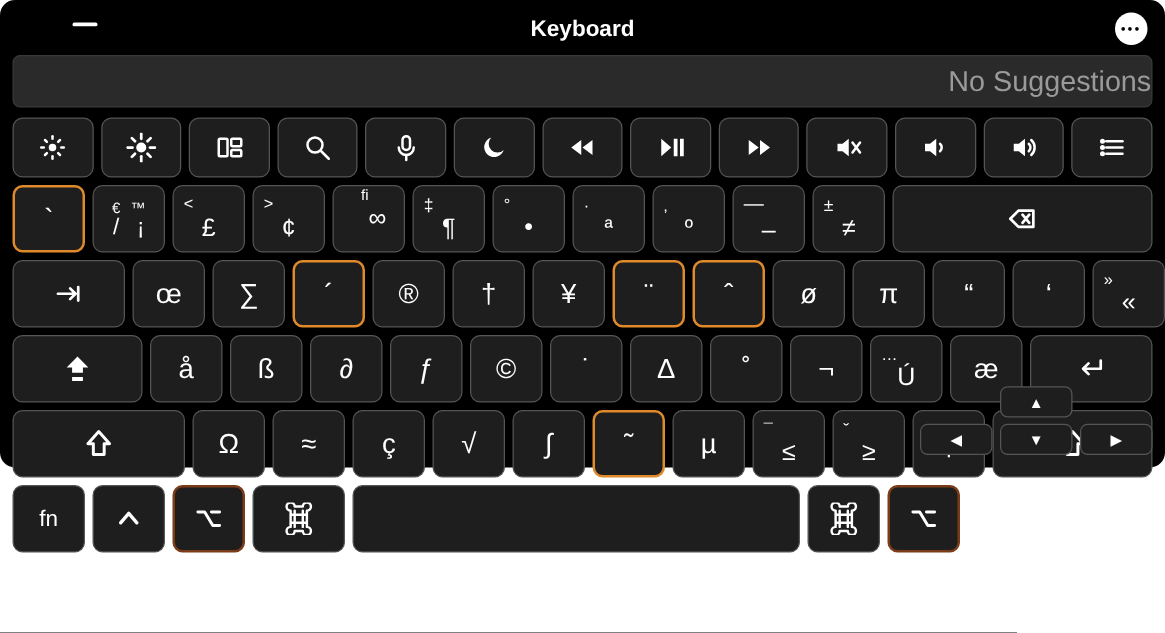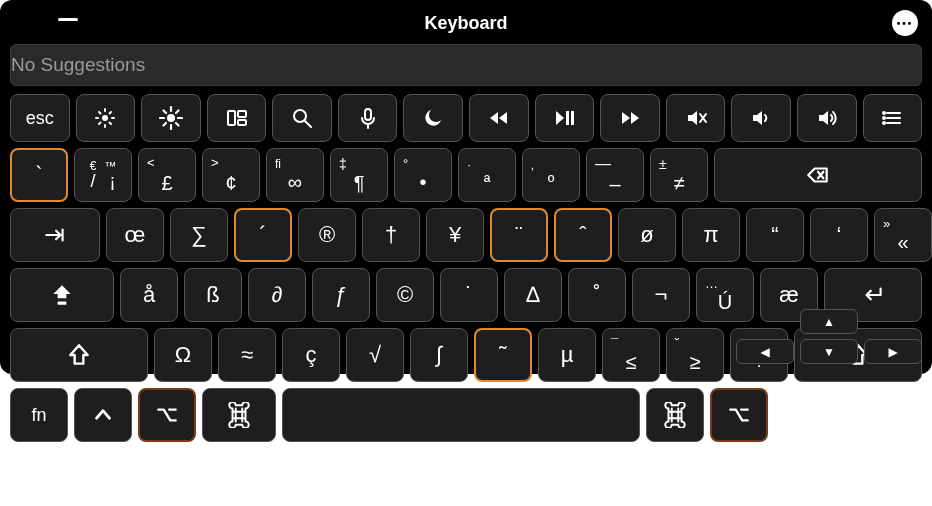--- a/index.html
+++ b/index.html
@@ -19,22 +19,22 @@
   }
   .win-close { position: absolute; left: 4px; top: 4px; width: 24px; height: 24px; display:flex; align-items:center; justify-content:center; color:#fff; cursor:pointer; }
   .win-min { position: absolute; left: 48px; top: 10px; width: 20px; height: 3px; background:#fff; border-radius:2px; cursor:pointer; }
   .win-more { position: absolute; right: 4px; top: 2px; width: 26px; height: 26px; border-radius:50%; background:#fff; display:flex; align-items:center; justify-content:center; color:#000; font-weight:700; letter-spacing:2px; font-size:10px; cursor:pointer;}
   .suggestion-bar {
     margin-top: 6px;
     background: #2a2a2a;
     border: 1px solid #3a3a3a;
     border-radius: 6px;
     height: 42px;
-    display:flex; align-items:center; justify-content:flex-start;
-    color: #9a9a9a; font-size: 19px;
+    display:flex; align-items:center; justify-content:flex-end;
+    color: #9a9a9a; font-size: 23px;
   }
   .keyboard { margin-top: 8px; }
   .row { display:flex; gap: 6px; margin-bottom: 6px; }
   .key {
     background: #1e1e1e;
     border: 1px solid #555;
     border-radius: 8px;
     height: 54px;
     display:flex; align-items:center; justify-content:center;
     color: #fff; font-size: 22px;
@@ -75,21 +75,20 @@
     <div class="win-more">•••</div>
   </div>
 
   <div class="suggestion-bar">
     <span>No Suggestions</span>
   </div>
 
   <div class="keyboard">
 
     <div class="row row-func" id="funcrow">
-        <div class="key wf small-text" style="flex: 1 1 0%; width: auto;">esc</div>
         <div class="key wf" style="flex: 1 1 0%; width: auto;">
           <svg viewBox="0 0 24 24">
             <circle cx="12" cy="12" r="3" fill="#fff" stroke="none"></circle>
             <g stroke="#fff">
               <line x1="12" y1="3" x2="12" y2="5"></line>
               <line x1="12" y1="19" x2="12" y2="21"></line>
               <line x1="3" y1="12" x2="5" y2="12"></line>
               <line x1="19" y1="12" x2="21" y2="12"></line>
               <line x1="6" y1="6" x2="7.5" y2="7.5"></line>
               <line x1="16.5" y1="16.5" x2="18" y2="18"></line>
@@ -202,21 +201,21 @@
           </div>
       </div>
       <div class="key w1" style="flex-direction:column;gap:2px;">
         <div style="font-size:13px;align-self:flex-start;margin-left:8px;">&lt;</div>
         <div style="font-size:20px;">£</div>
       </div>
       <div class="key w1" style="flex-direction:column;gap:2px;">
         <div style="font-size:13px;align-self:flex-start;margin-left:8px;">&gt;</div>
         <div style="font-size:20px;">¢</div>
       </div>
-      <div class="key w1" style="flex-direction:column;gap:0;">
+      <div class="key w1" style="flex-direction:row;gap:0;">
         <div style="font-size:12px;align-self:flex-start;margin-left:8px;">fi</div>
         <div style="font-size:20px;">∞</div>
       </div>
       <div class="key w1" style="flex-direction:column;gap:0;">
         <div style="font-size:14px;align-self:flex-start;margin-left:8px;">‡</div>
         <div style="font-size:20px;">¶</div>
       </div>
       <div class="key w1" style="flex-direction:column;gap:0;">
         <div style="font-size:13px;align-self:flex-start;margin-left:8px;">°</div>
         <div style="font-size:20px;">•</div>

